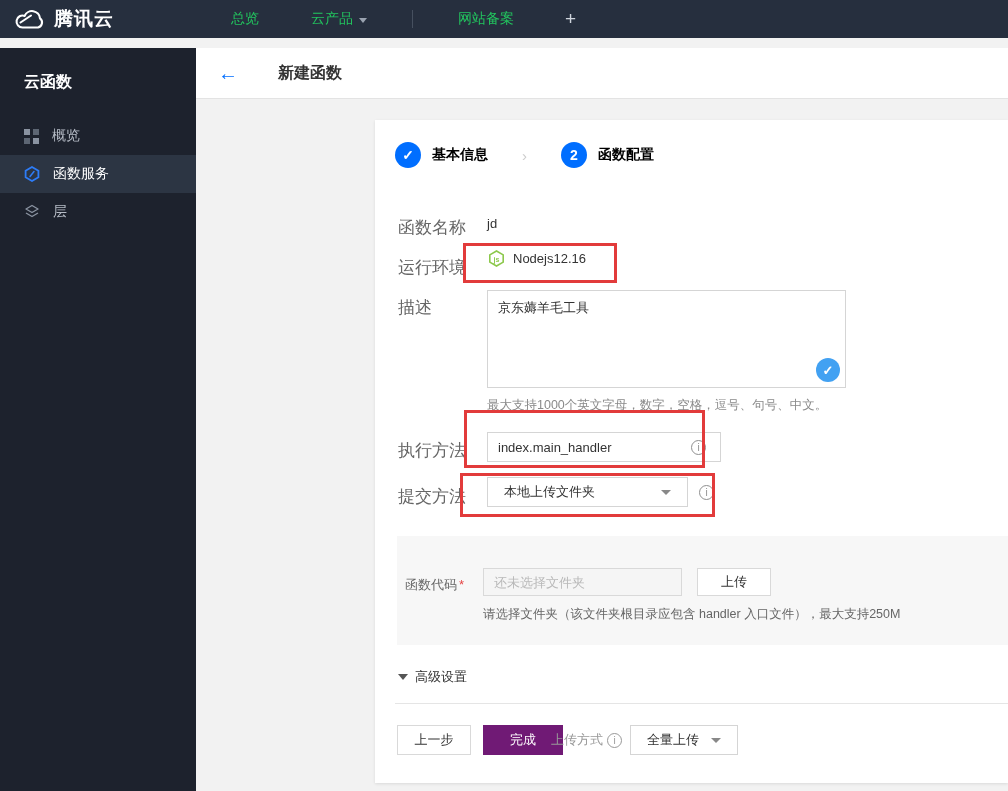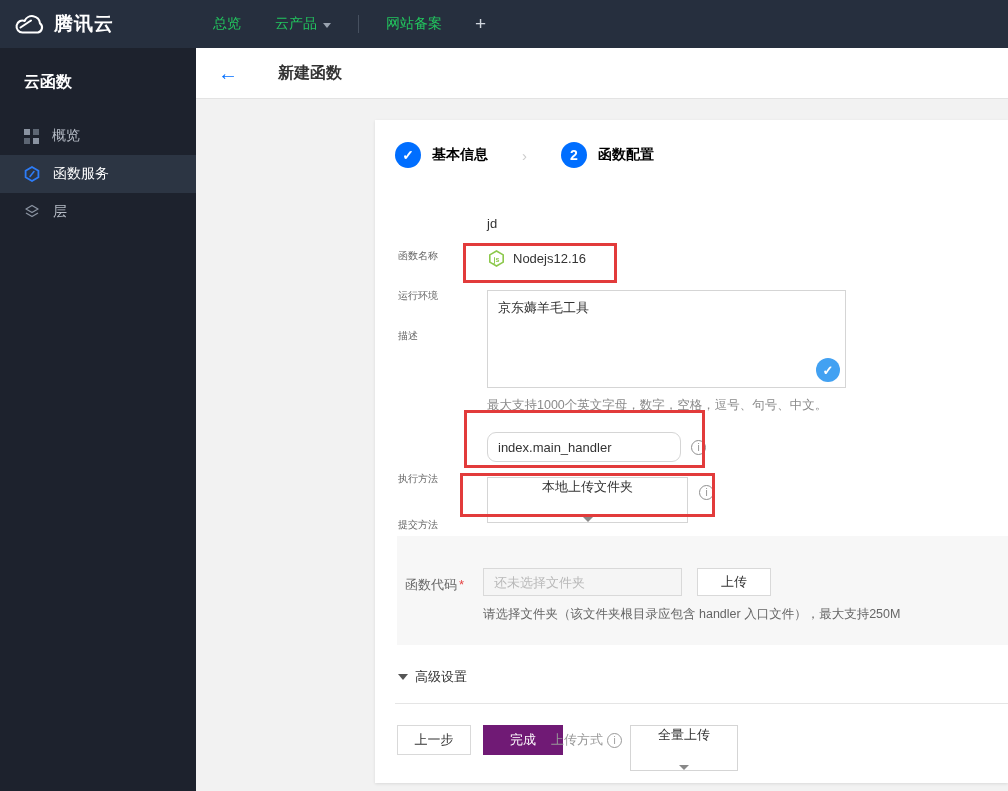--- a/index.html
+++ b/index.html
@@ -1,19 +1,19 @@
 <!DOCTYPE html>
 <html><head>
 <meta charset="utf-8">
 <style>
   * { margin:0; padding:0; box-sizing:border-box; }
   html,body { width:1008px; height:791px; font-family:"Liberation Sans", sans-serif; overflow:hidden; background:#f2f2f2; }
 
   
-  .topnav { position:absolute; left:0; top:0; width:1008px; height:48px; background:#262f3e; display:flex; align-items:center; z-index:30; }
+  .topnav { position:absolute; left:0; top:0; width:1008px; height:38px; background:#262f3e; display:flex; align-items:center; z-index:30;gap:18px; }
   .brand { display:flex; align-items:center; gap:10px; padding:0 14px 0 14px; width:196px; }
   .brand-name { color:#ffffff; font-size:19px; font-weight:bold; letter-spacing:1px; }
   .nav-item { color:#22c55e; font-size:14px; margin:0 17px; cursor:pointer; display:flex; align-items:center; gap:6px; }
   .nav-caret { width:0; height:0; border-left:4px solid transparent; border-right:4px solid transparent; border-top:5px solid #9aa3b0; margin-top:2px; }
   .nav-divider { width:1px; height:18px; background:#46505f; margin:0 10px; }
   .nav-plus { color:#cfd5dd; font-size:19px; margin:0 16px; cursor:pointer; }
 
   
   .sidebar { position:absolute; left:0; top:48px; width:196px; height:743px; background:#1d222d; z-index:20; }
   .sidebar-title { color:#ffffff; font-size:16px; font-weight:bold; padding:24px 16px 0 24px; }
@@ -29,36 +29,36 @@
   
   .content-bg { position:absolute; left:196px; top:100px; width:812px; height:691px; background:#f2f2f2; }
   .card { position:absolute; left:375px; top:120px; width:633px; height:663px; background:#ffffff; box-shadow:0 1px 3px rgba(0,0,0,0.10); }
 
   
   .stepper { position:absolute; left:20px; top:22px; display:flex; align-items:center; }
   .step-circle { width:26px; height:26px; border-radius:50%; background:#006eff; color:#ffffff; display:flex; align-items:center; justify-content:center; font-size:14px; font-weight:bold; }
   .step-label { font-size:14px; font-weight:bold; color:#000000; margin-left:11px; }
   .step-sep { color:#cccccc; font-size:15px; margin:0 34px; }
 
-  .form-label { position:absolute; left:23px; font-size:10px; color:#666666;margin-top:33px; }
+  .form-label { position:absolute; left:23px; font-size:17px; color:#666666; }
   .form-value { position:absolute; left:112px; font-size:13px; color:#333333; }
 
   .runtime-wrap { position:absolute; left:113px; top:130px; display:flex; align-items:center; gap:8px; }
   .runtime-text { font-size:13px; color:#333333; }
 
   .desc-textarea { position:absolute; left:112px; top:170px; width:359px; height:98px; border:1px solid #d5d5d5; background:#ffffff; font-family:"Liberation Sans", sans-serif; font-size:13px; color:#333333; padding:8px 10px; resize:none; outline:none; }
   .desc-check { position:absolute; left:441px; top:238px; width:24px; height:24px; border-radius:50%; background:#42a1f2; color:#ffffff; font-size:13px; font-weight:bold; display:flex; align-items:center; justify-content:center; }
   .desc-hint { position:absolute; left:112px; top:277px; font-size:12.5px; color:#8a8a8a; }
 
   .text-input { position:absolute; border:1px solid #d5d5d5; background:#ffffff; font-family:"Liberation Sans", sans-serif; font-size:13px; color:#333333; padding:0 10px; outline:none; }
-  .handler-input { left:112px; top:312px; width:194px; height:30px;border-radius:9px; }
+  .handler-input { left:112px; top:312px; width:234px; height:30px; }
 
   .info-icon { position:absolute; width:15px; height:15px; border:1px solid #8f8f8f; border-radius:50%; color:#8f8f8f; font-size:10px; line-height:13px; text-align:center; font-style:normal; }
 
-  .select-box { position:absolute; height:46px; border:1px solid #d5d5d5; background:#ffffff; display:flex; align-items:center; justify-content:space-between; padding:0 2px; font-size:13px; color:#333333; cursor:pointer;flex-direction:column; }
+  .select-box { position:absolute; height:30px; border:1px solid #d5d5d5; background:#ffffff; display:flex; align-items:center; justify-content:space-between; padding:0 16px; font-size:13px; color:#333333; cursor:pointer; }
   .submit-select { left:112px; top:357px; width:201px; }
   .select-caret { width:0; height:0; border-left:5px solid transparent; border-right:5px solid transparent; border-top:5px solid #888888; }
 
   .annotation-box { position:absolute; border:3px solid #e23b3b; pointer-events:none; z-index:5; }
   .anno-runtime { left:88px; top:123px; width:154px; height:40px; }
   .anno-handler { left:89px; top:290px; width:241px; height:58px; }
   .anno-submit  { left:85px; top:353px; width:255px; height:44px; }
 
   
   .code-band { position:absolute; left:22px; top:416px; width:611px; height:109px; background:#f7f7f7; }

